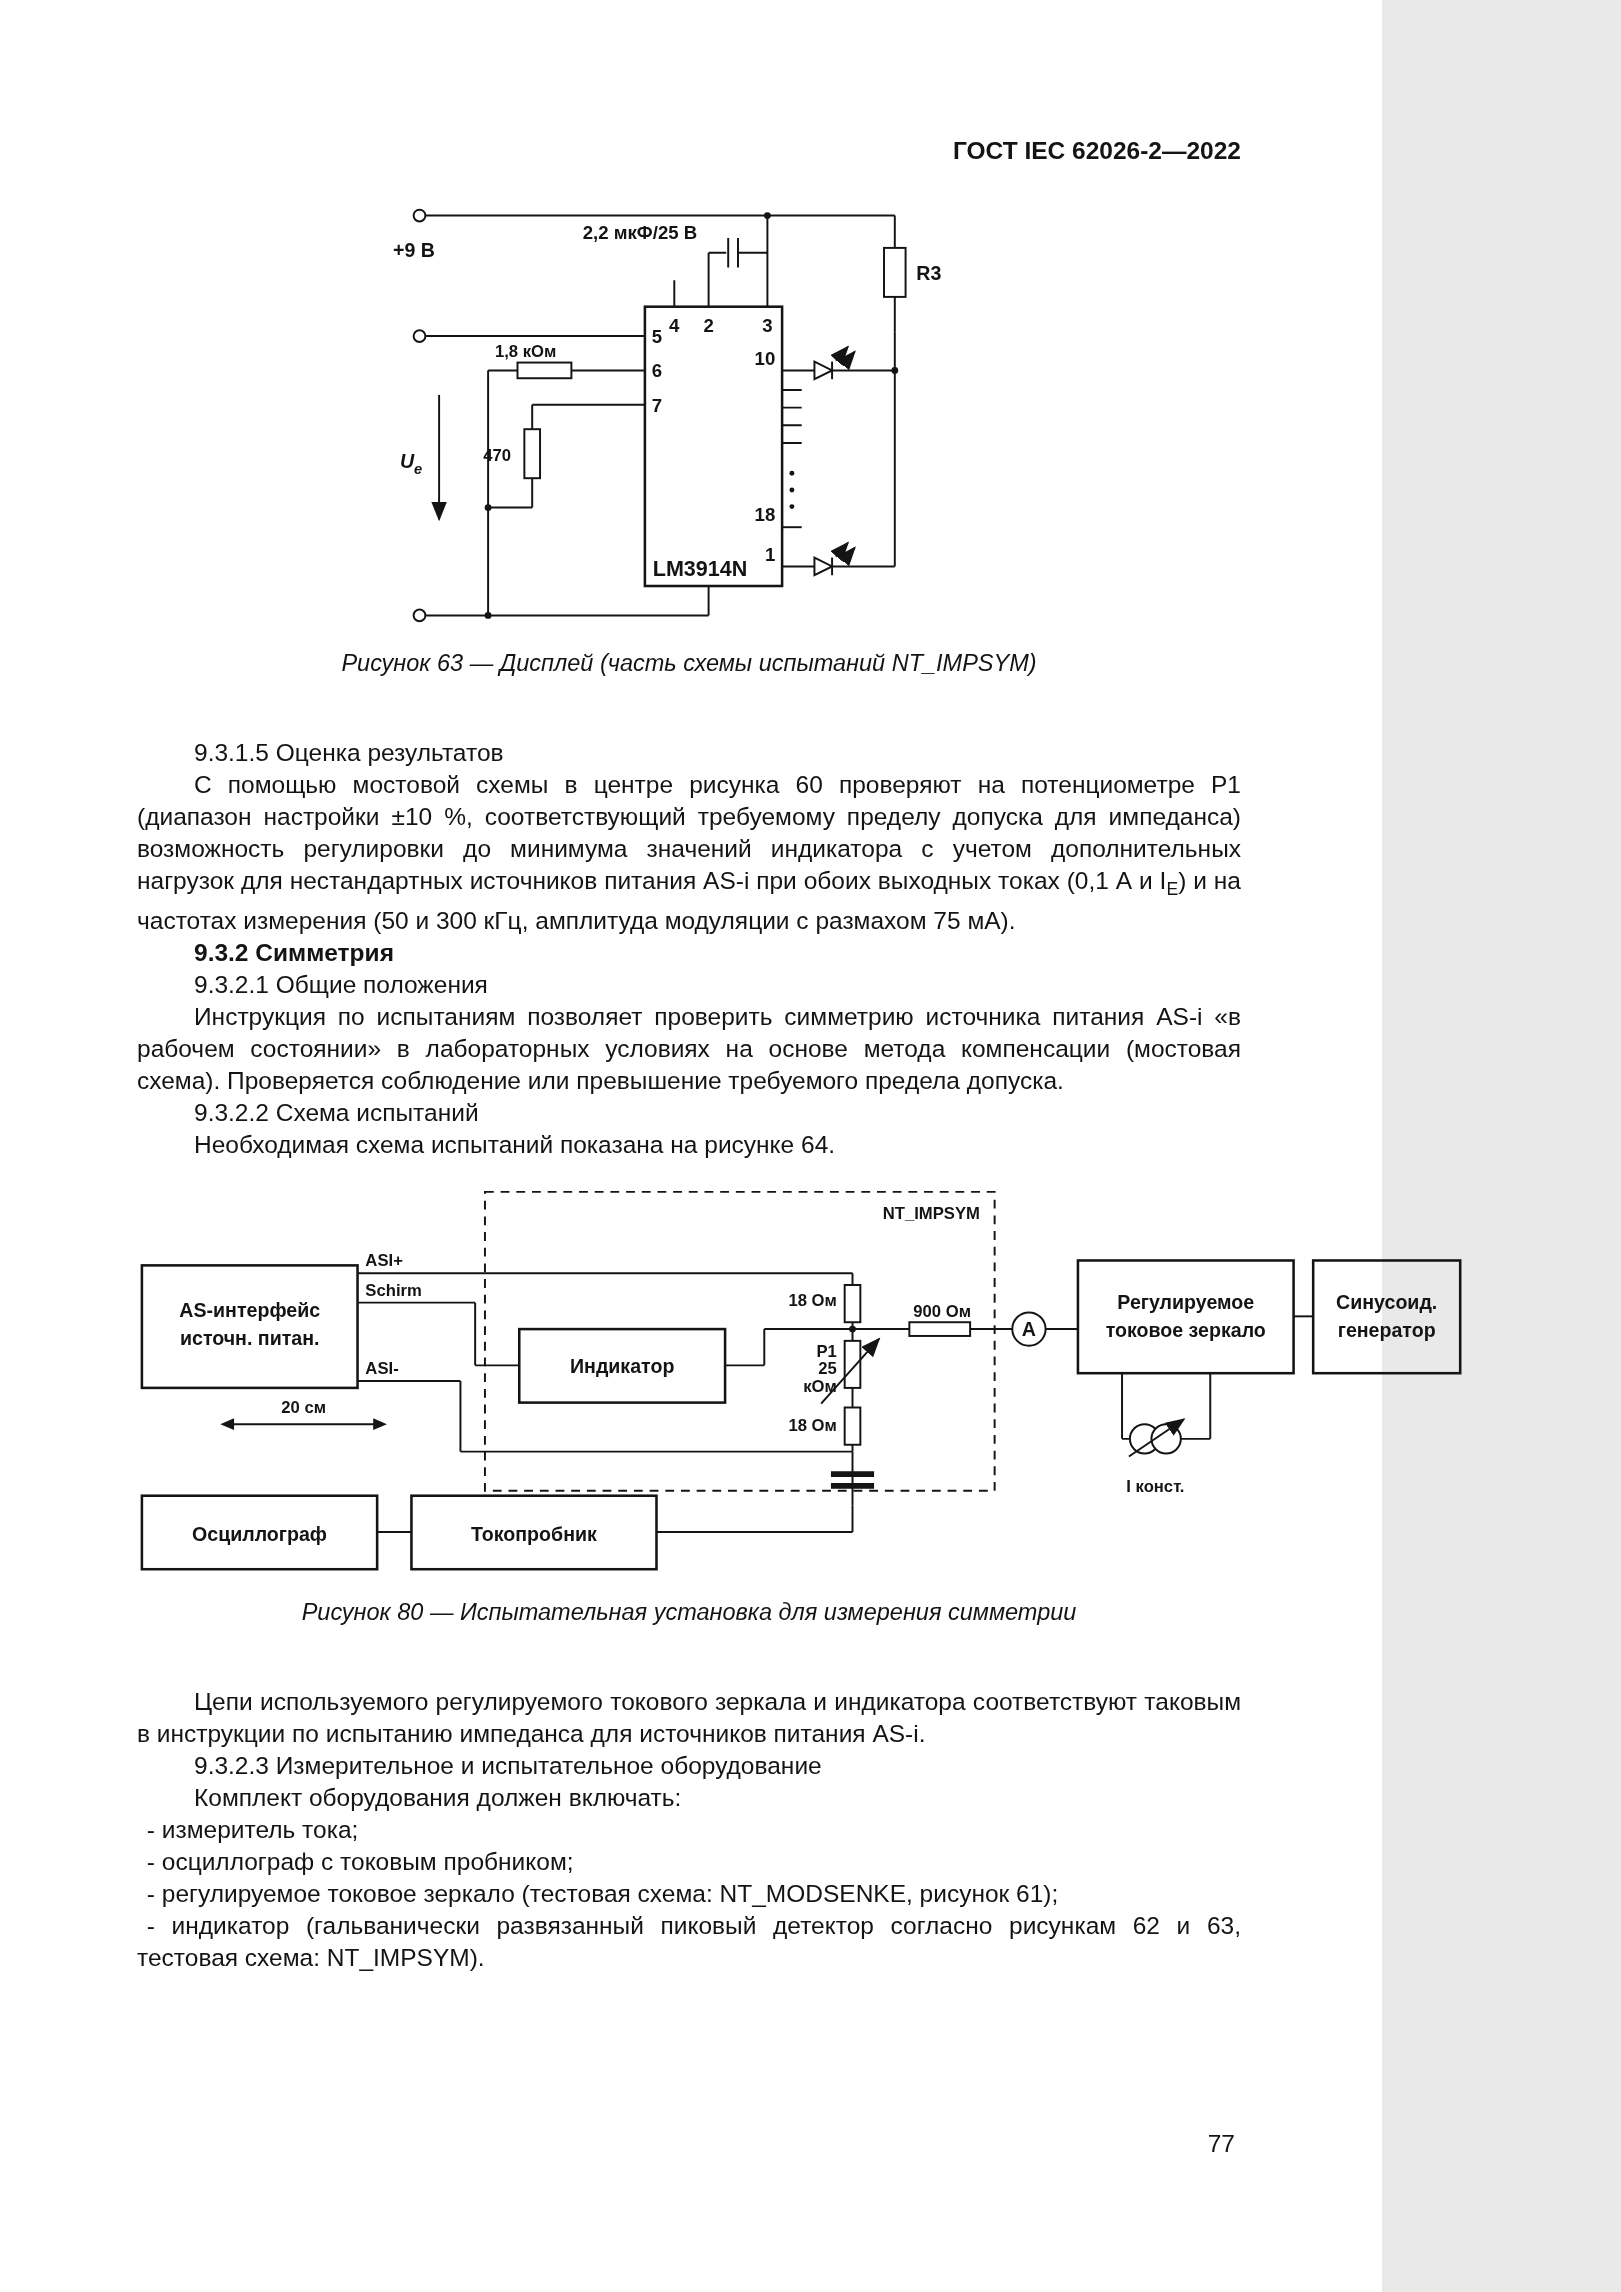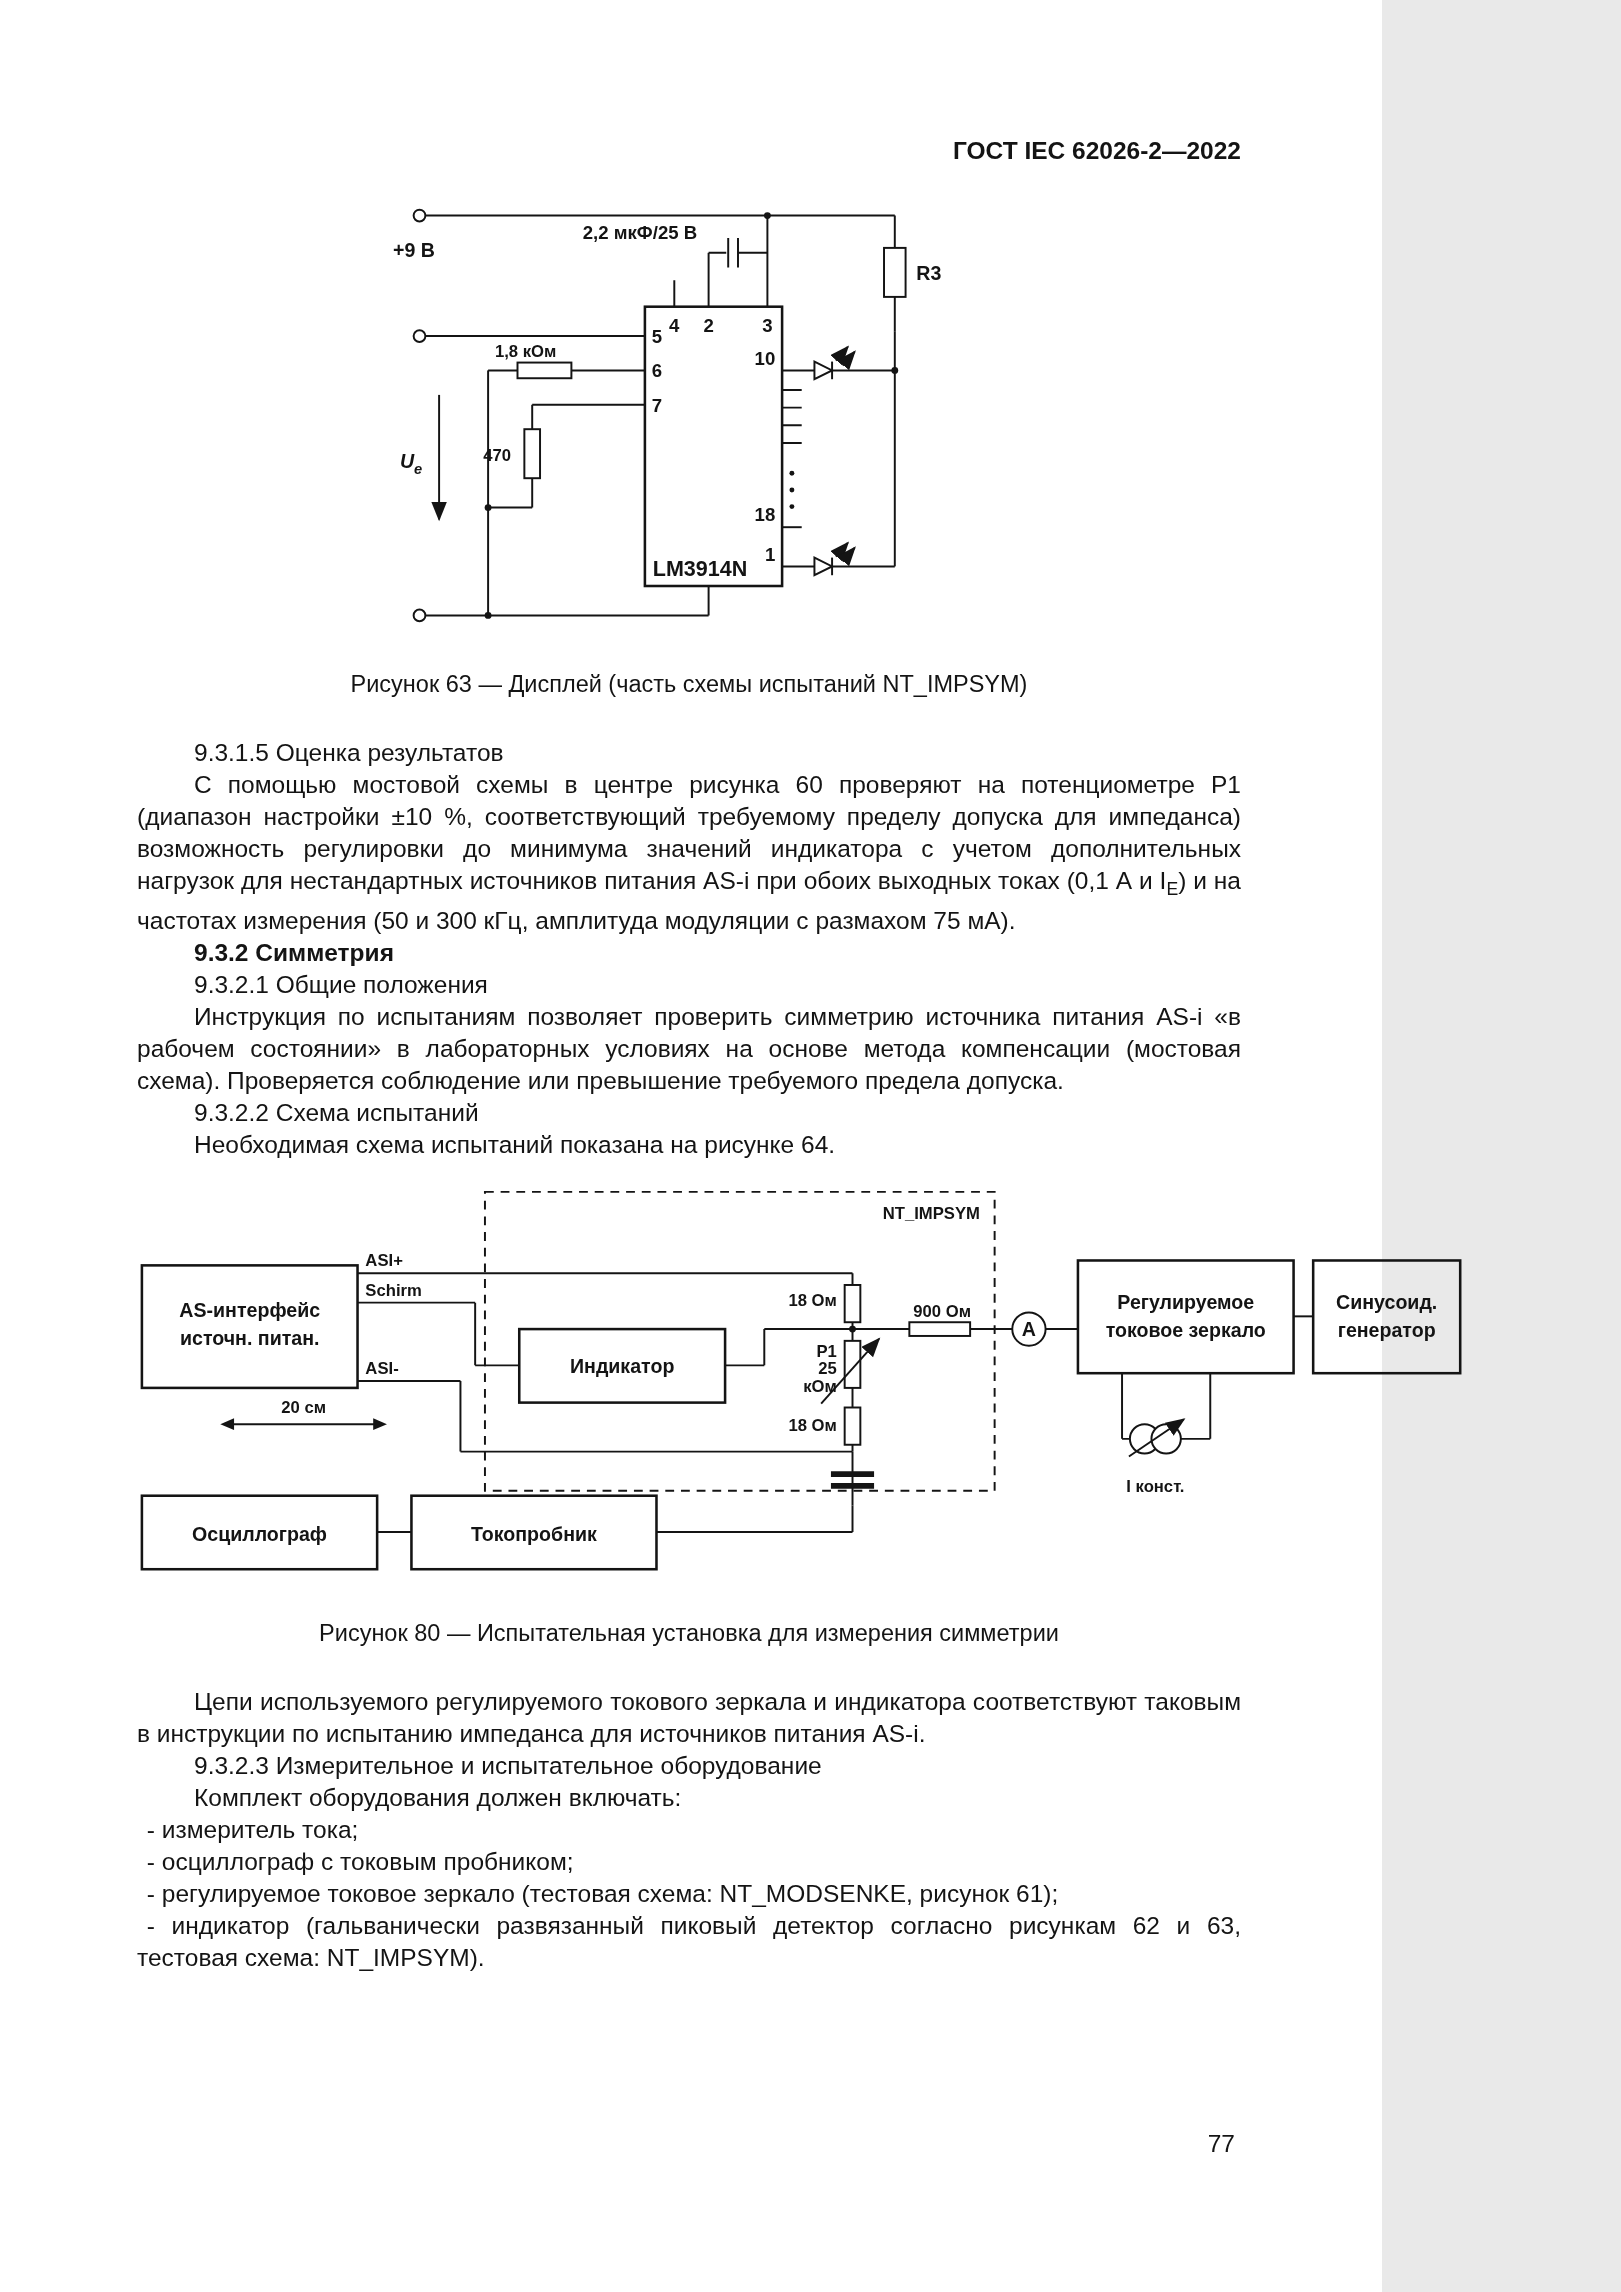--- a/index.html
+++ b/index.html
@@ -6,22 +6,22 @@
   .page{
     width:1382px;height:2293px;background:#ffffff;position:relative;
     font-family:"Liberation Sans",sans-serif;color:#141414;
     box-sizing:border-box;padding:137px 141px 0 137px;
   }
   .doc-header{text-align:right;font-weight:bold;font-size:24.5px;}
   figure{margin:0;}
   .fig{text-align:center;}
   .fig63{margin-top:29px;}
   .fig64{margin-top:21.6px;}
-  .caption{font-size:23.5px;text-align:center;margin-top:32px;color:#141414;}
-  .bodytext{margin-top:39px;font-size:24.5px;line-height:32px;text-align:justify;}
+  .caption{font-size:23.5px;text-align:center;margin-top:11px;color:#141414;font-style:italic;}
+  .bodytext{margin-top:60px;font-size:24.5px;line-height:32px;text-align:justify;}
   .bodytext p{margin:0;text-indent:57px;}
   .bodytext p.li{text-indent:9.8px;}
   .bodytext p.bold{font-weight:bold;}
   sub{font-size:0.72em;}
   .page-num{position:absolute;right:147px;bottom:135px;font-size:24.5px;margin-left:16px;}
   
   svg text{font-family:"Liberation Sans",sans-serif;fill:#141414;}
   svg .w{stroke:#141414;stroke-width:2;fill:none;}
   svg .bx{stroke:#141414;stroke-width:2.6;fill:none;}
   svg .comp{stroke:#141414;stroke-width:2;fill:#ffffff;}

